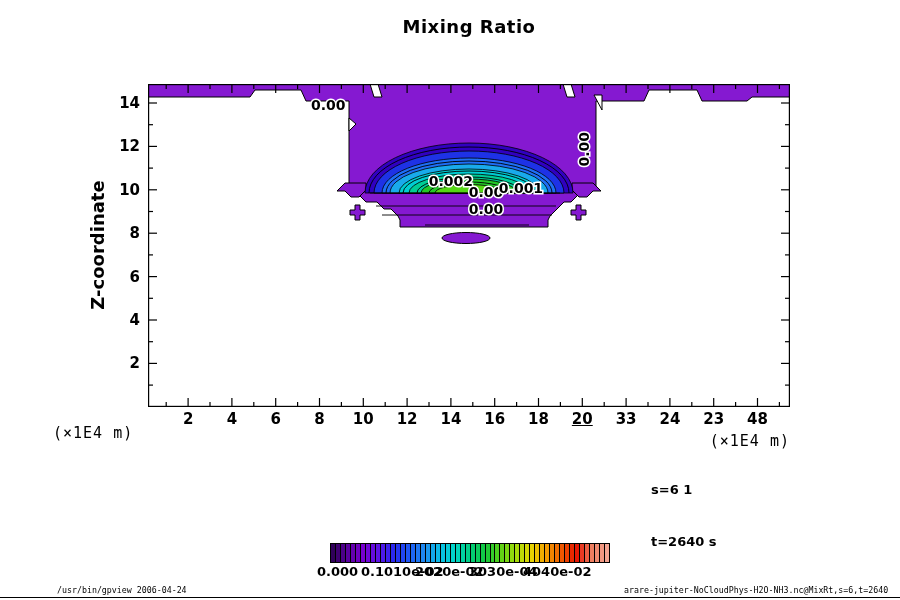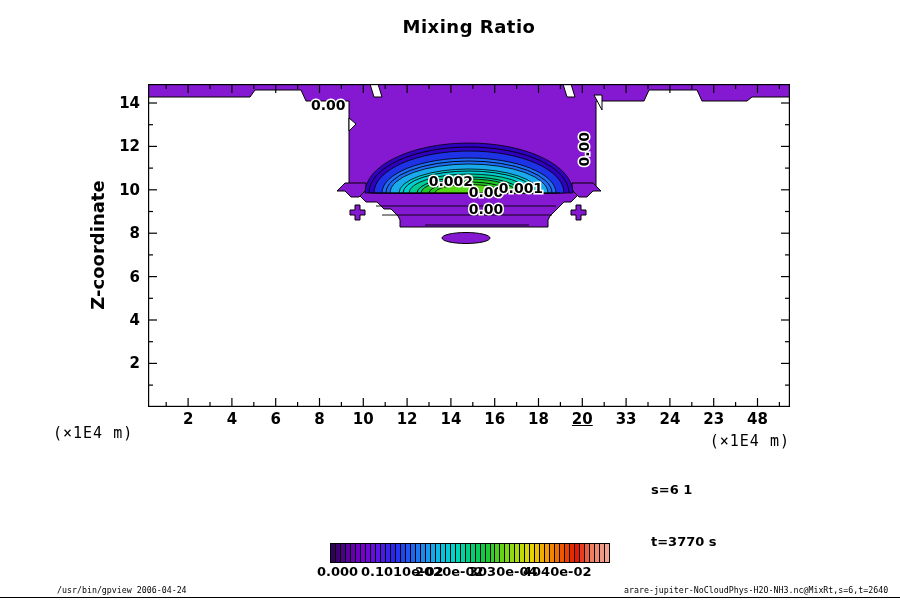--- a/index.html
+++ b/index.html
@@ -198,21 +198,21 @@
       <div class="ticklab-z" style="top: 354.4px;">2</div>
       <div class="ticklab-z" style="top: 311px;">4</div>
       <div class="ticklab-z" style="top: 267.6px;">6</div>
       <div class="ticklab-z" style="top: 224.2px;">8</div>
       <div class="ticklab-z" style="top: 180.8px;">10</div>
       <div class="ticklab-z" style="top: 137.4px;">12</div>
       <div class="ticklab-z" style="top: 94px;">14</div>
     </div>
 
   <div class="abs runinfo" style="top:482px;">s=6 1</div>
-  <div class="abs runinfo" style="top:534px;">t=3770 s</div>
+  <div class="abs runinfo" style="top:534px;">t=2640 s</div>
 
   <div class="abs colorbar" id="colorbar">
       <div class="cbseg" style="background: rgb(48, 0, 90);"></div>
       <div class="cbseg" style="background: rgb(62, 0, 113);"></div>
       <div class="cbseg" style="background: rgb(75, 0, 136);"></div>
       <div class="cbseg" style="background: rgb(89, 0, 159);"></div>
       <div class="cbseg" style="background: rgb(99, 0, 175);"></div>
       <div class="cbseg" style="background: rgb(109, 0, 192);"></div>
       <div class="cbseg" style="background: rgb(119, 0, 208);"></div>
       <div class="cbseg" style="background: rgb(111, 6, 216);"></div>

